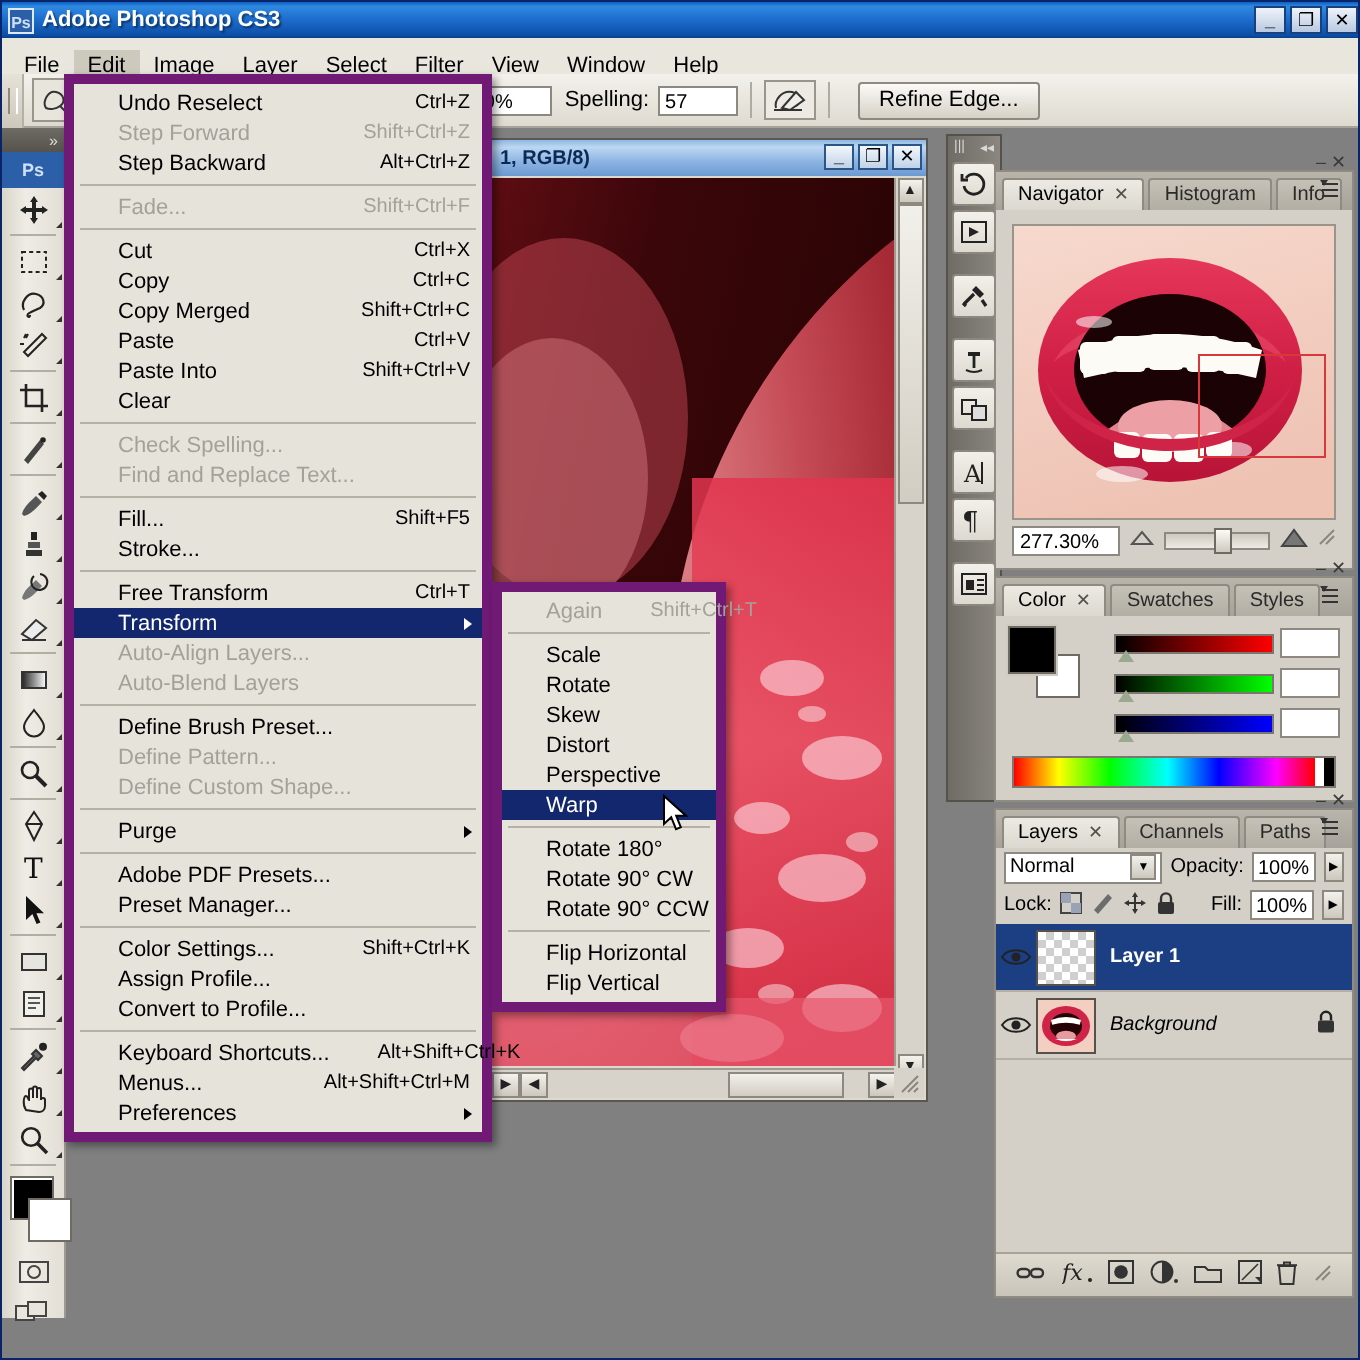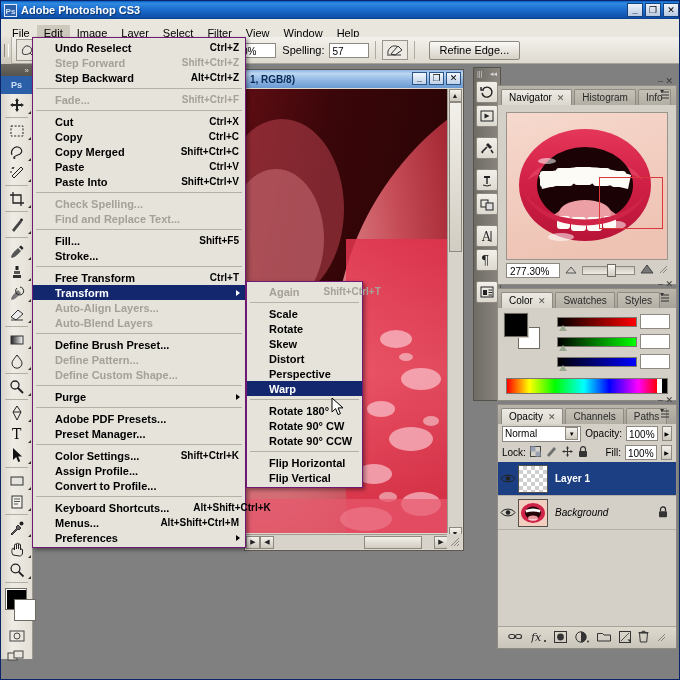--- a/index.html
+++ b/index.html
@@ -170,34 +170,34 @@
   .lockicon{margin-left:auto;margin-right:8px;}
   .lpfoot{height:22px;display:flex;align-items:center;justify-content:space-around;
     background:linear-gradient(to bottom,#dedace,#c9c5bb);border-top:1px solid #a7a39a;padding:0 6px;box-sizing:border-box;}
 
   .checker{background-image:
       linear-gradient(45deg,#cfcfcf 25%,transparent 25%,transparent 75%,#cfcfcf 75%),
       linear-gradient(45deg,#cfcfcf 25%,transparent 25%,transparent 75%,#cfcfcf 75%);
     background-size:8px 8px;background-position:0 0,4px 4px;background-color:#fff;}
 
   
-  .menu{position:absolute;background:#e6e3db;border:1px solid #701a75;
-    box-shadow:2px 2px 4px rgba(0,0,0,.4);box-sizing:border-box;padding:2px 0;z-index:60;font-weight:bold;}
+  .menu{position:absolute;background:#e6e3db;border:5px solid #701a75;
+    box-shadow:2px 2px 4px rgba(0,0,0,.4);box-sizing:border-box;padding:2px 0;z-index:60;}
   .menu .row{height:15px;display:flex;align-items:center;padding:0 6px 0 22px;
     font-size:11px;color:#000;position:relative;white-space:nowrap;box-sizing:border-box;}
   .menu .row.dis{color:#a5a199;}
   .menu .row.hl{background:#13276e;color:#fff;}
   .menu .row .acc{margin-left:auto;padding-left:24px;font-size:10px;}
   .menu .row.dis .acc{color:#a5a199;}
   .menu .row .arw{position:absolute;right:5px;width:0;height:0;
     border-top:3.5px solid transparent;border-bottom:3.5px solid transparent;border-left:4px solid #000;}
   .menu .row.hl .arw{border-left-color:#fff;}
   .menu .sep{height:1px;background:#b6b1a7;margin:3px 3px;}
   #editmenu{left:31px;top:36px;width:214px;}
-  #transformmenu{left:245px;top:280px;width:117px;}
+  #transformmenu{left:245px;top:290px;width:117px;}
 
   .cursor{position:absolute;left:330px;top:396px;z-index:90;}
 </style>
 </head>
 <body>
 
 <div id="app">
 
   <div class="titlebar">
     <div class="ps-badge">Ps</div>
@@ -729,21 +729,21 @@
               </div>
             </div>
         </div>
         <div class="cspect"></div>
       </div>
     </div>
 
     <div class="panel">
       <div class="ptabs" id="layertabs">
         <div class="ptab active">
-            <span>Opacity</span>
+            <span>Layers</span>
             <span class="x">✕</span>
           </div>
           <div class="ptab">
             <span>Channels</span>
           </div>
           <div class="ptab">
             <span>Paths</span>
           </div>
           <div class="pmenu">
           <svg width="12" height="10" viewBox="0 0 12 10">
@@ -927,20 +927,23 @@
         <span class="acc">Shift+Ctrl+C</span>
       </div>
       <div class="row">
         <span>Paste</span>
         <span class="acc">Ctrl+V</span>
       </div>
       <div class="row">
         <span>Paste Into</span>
         <span class="acc">Shift+Ctrl+V</span>
       </div>
+      <div class="row">
+        <span>Clear</span>
+      </div>
       <div class="sep"></div>
       <div class="row dis">
         <span>Check Spelling...</span>
       </div>
       <div class="row dis">
         <span>Find and Replace Text...</span>
       </div>
       <div class="sep"></div>
       <div class="row">
         <span>Fill...</span>

